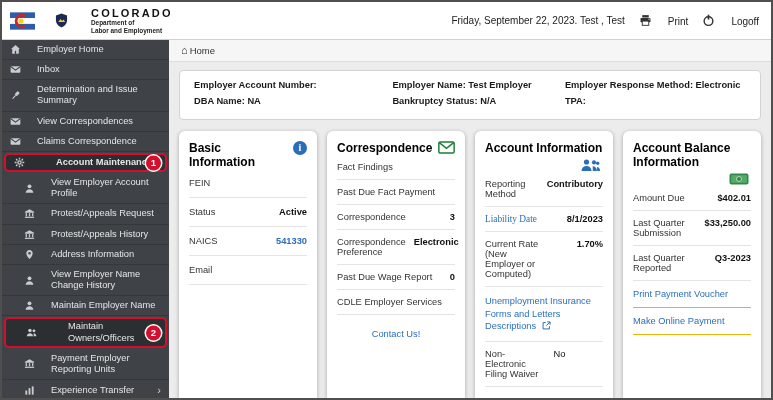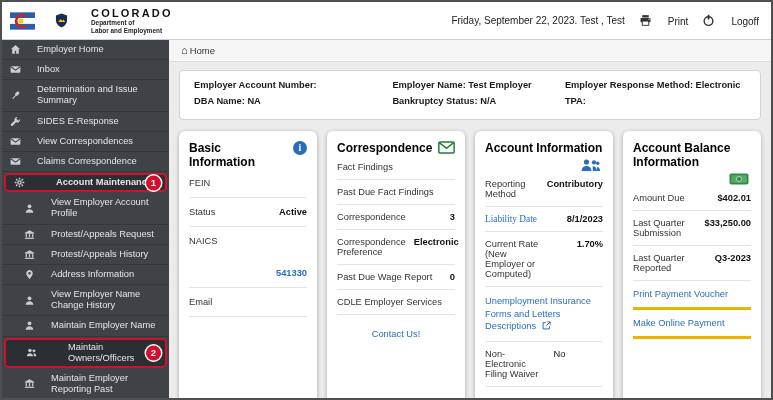--- a/index.html
+++ b/index.html
@@ -61,26 +61,26 @@
   .icon-row { display:flex; justify-content:flex-end; padding:3px 2px 0; }
   .info-badge { width:14px; height:14px; border-radius:50%; background:#2a6ebb; color:#fff;
                 font-size:10px; font-weight:bold; font-family:"Liberation Serif", serif;
                 display:flex; align-items:center; justify-content:center; flex:0 0 14px; }
   .row { display:flex; justify-content:space-between; gap:8px; padding:7px 0;
          border-bottom:1px solid #e4e4e4; align-items:flex-start; }
   .rlabel { flex:1; }
   .rvalue { font-weight:bold; color:#111; text-align:right; max-width:55%; }
   .card1-rows .row { padding:9px 0; }
   .link { color:#2a6ebb; text-decoration:none; cursor:pointer; }
-  .rvalue.link { color:#2a6ebb;margin-top:32px; }
+  .rvalue.link { color:#2a6ebb; }
   .rlabel.link { color:#2a6ebb;font-family:Liberation Serif, serif; }
   .center-link { display:block; text-align:center; margin-top:14px; }
   .forms-link { display:block; padding:8px 0; border-bottom:1px solid #e4e4e4; line-height:1.35; }
   .forms-link .ext { width:9px; height:9px; margin-left:3px; vertical-align:-1px; }
-  .plain-link { display:block; padding:8px 0; border-bottom:3px solid #eab308; }
+  .plain-link { display:block; padding:8px 0; border-bottom:1px solid #eab308; }
   .row-waiver .rvalue { font-weight:normal; text-align:left; width:42%; max-width:42%; flex:0 0 42%; }
 </style>
 </head>
 <body>
 
 <div class="frame">
 
   <header class="app-header">
     <div class="logo">
       <svg width="25" height="18" viewBox="0 0 26 18">
@@ -151,28 +151,20 @@
             <svg viewBox="0 0 12 12">
               <g transform="rotate(42 6 6)">
                 <rect x="4.4" y="0.8" width="3.2" height="4.8" rx="0.7"></rect>
                 <rect x="5.45" y="5.6" width="1.1" height="5.2" rx="0.55"></rect>
               </g>
             </svg>
           </span>
         <span class="s-label">Determination and Issue Summary</span>
       </div>
 
-      <div class="s-item">
-        <span class="s-icon">
-            <svg viewBox="0 0 12 12">
-              <path d="M11 3.4A3.2 3.2 0 0 1 6.6 6.9L3 10.5a1.25 1.25 0 0 1-1.8-1.8L4.9 5.2A3.2 3.2 0 0 1 8.4 1L6.7 2.7l2.4 2.4z"></path>
-            </svg>
-          </span>
-        <span class="s-label">SIDES E-Response</span>
-      </div>
 
       <div class="s-item">
         <span class="s-icon">
             <svg viewBox="0 0 12 12">
               <rect x="0.7" y="2.5" width="10.6" height="7" rx="0.9"></rect>
               <path d="M1 3 6 6.6 11 3" fill="none" stroke="#3f4347" stroke-width="1.1"></path>
             </svg>
           </span>
         <span class="s-label">View Correspondences</span>
       </div>
@@ -282,21 +274,21 @@
       <div class="s-item sub">
         <span class="s-icon">
             <svg viewBox="0 0 12 12">
               <path d="M1 4.2 6 1.4l5 2.8v.9H1z"></path>
               <rect x="1.8" y="5.6" width="1.4" height="3.4"></rect>
               <rect x="5.3" y="5.6" width="1.4" height="3.4"></rect>
               <rect x="8.8" y="5.6" width="1.4" height="3.4"></rect>
               <rect x="1" y="9.5" width="10" height="1.3"></rect>
             </svg>
           </span>
-        <span class="s-label">Maintain Employer Reporting Past</span>
+        <span class="s-label">Payment Employer Reporting Units</span>
       </div>
 
       <div class="s-item sub">
         <span class="s-icon">
             <svg viewBox="0 0 12 12">
               <rect x="1.5" y="6" width="2" height="4.5"></rect>
               <rect x="5" y="3.5" width="2" height="7"></rect>
               <rect x="8.5" y="1.5" width="2" height="9"></rect>
             </svg>
           </span>
@@ -361,21 +353,21 @@
             <svg width="17" height="13" viewBox="0 0 16 12">
               <rect x="0.8" y="0.8" width="14.4" height="10.4" rx="1.2" fill="none" stroke="#1e7e34" stroke-width="1.4"></rect>
               <path d="M1.2 1.4 8 6.8l6.8-5.4" fill="none" stroke="#1e7e34" stroke-width="1.4"></path>
             </svg>
           </div>
           <div class="row">
             <span class="rlabel">Fact Findings</span>
             <span class="rvalue"></span>
           </div>
           <div class="row">
-            <span class="rlabel">Past Due Fact Findings</span>
+            <span class="rlabel">Past Due Fact Payment</span>
             <span class="rvalue"></span>
           </div>
           <div class="row">
             <span class="rlabel">Correspondence</span>
             <span class="rvalue">3</span>
           </div>
           <div class="row">
             <span class="rlabel">Correspondence Preference</span>
             <span class="rvalue" style="max-width:38%;">Electronic</span>
           </div>

